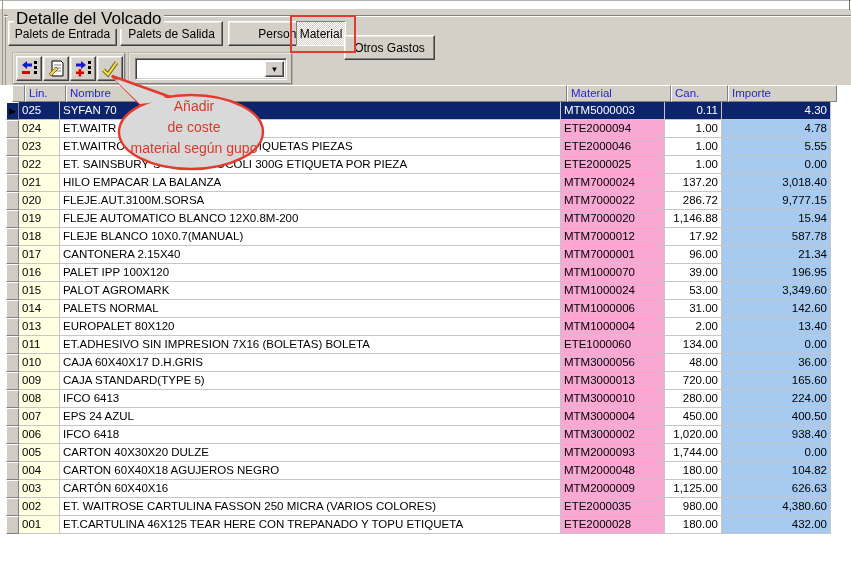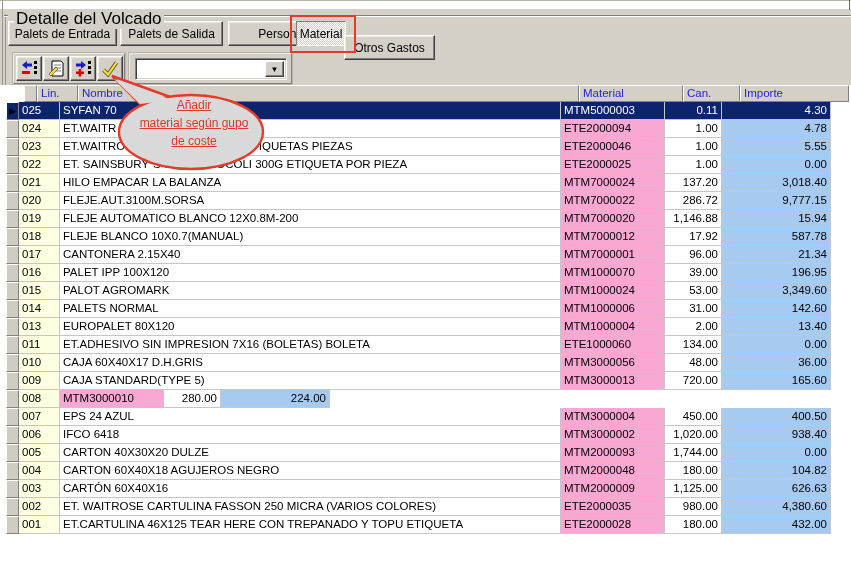--- a/index.html
+++ b/index.html
@@ -68,21 +68,21 @@
   .combo-btn{
     width:17px;margin:2px 2px 2px 0;background:#d4d0c8;
     border:1px solid;border-color:#ffffff #404040 #404040 #ffffff;
     box-shadow:inset -1px -1px 0 #808080;
     display:flex;align-items:center;justify-content:center;
     font-size:8px;color:#000;
   }
 
   
   .grid{position:absolute;left:0;top:85px;width:851px;height:499px;background:#fff;}
-  .grid-header{position:absolute;left:24px;top:0;height:17px;display:flex;}
+  .grid-header{position:absolute;left:12px;top:0;height:17px;display:flex;}
   .hcell{
     box-sizing:border-box;height:17px;background:#d4d0c8;color:#2626cd;
     border-top:1px solid #fff;border-left:1px solid #fff;
     border-right:1px solid #808080;border-bottom:1px solid #808080;
     padding:1px 0 0 3px;font-size:11.5px;overflow:hidden;white-space:nowrap;
   }
   .grid-rows{position:absolute;left:6px;top:17px;}
   .grid-row{display:flex;height:18px;}
   .cell{
     box-sizing:border-box;height:18px;overflow:hidden;white-space:nowrap;
@@ -108,21 +108,21 @@
   .w-lin{width:41px;}
   .w-nombre{width:501px;}
   .w-material{width:104px;}
   .w-can{width:57px;}
   .w-importe{width:109px;}
 
   
   .balloon-svg{position:absolute;left:98px;top:70px;z-index:8;pointer-events:none;}
   .balloon-text{
     position:absolute;left:120px;top:96px;width:148px;z-index:9;
-    color:#d93a2b;font-size:12px;line-height:1.5;text-align:center;pointer-events:none;text-decoration:underline;
+    color:#d93a2b;font-size:14px;line-height:1.5;text-align:center;pointer-events:none;
   }
 </style>
 </head>
 <body>
 
 <div class="top-strip"></div>
 <div class="edge-v l1"></div>
 <div class="edge-v l2"></div>
 <div class="edge-r"></div>
 
@@ -362,20 +362,23 @@
         <div class="cell nombre w-nombre">
           <div class="">CAJA STANDARD(TYPE 5)</div>
         </div>
         <div class="cell material w-material">MTM3000013</div>
         <div class="cell can w-can">720.00</div>
         <div class="cell importe w-importe">165.60</div>
       </div>
       <div class="grid-row">
         <div class="cell gutter w-gutter"></div>
         <div class="cell lin w-lin">008</div>
+        <div class="cell nombre w-nombre">
+          <div class="">IFCO 6413</div>
+        </div>
         <div class="cell material w-material">MTM3000010</div>
         <div class="cell can w-can">280.00</div>
         <div class="cell importe w-importe">224.00</div>
       </div>
       <div class="grid-row">
         <div class="cell gutter w-gutter"></div>
         <div class="cell lin w-lin">007</div>
         <div class="cell nombre w-nombre">
           <div class="">EPS 24 AZUL</div>
         </div>
@@ -446,15 +449,15 @@
     </div>
 </div>
 
 <svg class="balloon-svg" width="180" height="108" viewBox="0 0 180 108">
   <polygon points="14,6 42,34 78,29" fill="#d9d9d9" stroke="#e23b2e" stroke-width="2.4"></polygon>
   <ellipse cx="93" cy="62" rx="72" ry="37" fill="#d9d9d9" stroke="#e23b2e" stroke-width="2.4"></ellipse>
   <polygon points="16,9 42,34 74,30" fill="#d9d9d9"></polygon>
 </svg>
 <div class="balloon-text">
   <div>Añadir</div>
+  <div>de coste</div>
   <div>material según gupo</div>
-  <div>de coste</div>
 </div>
 
 </body></html>

